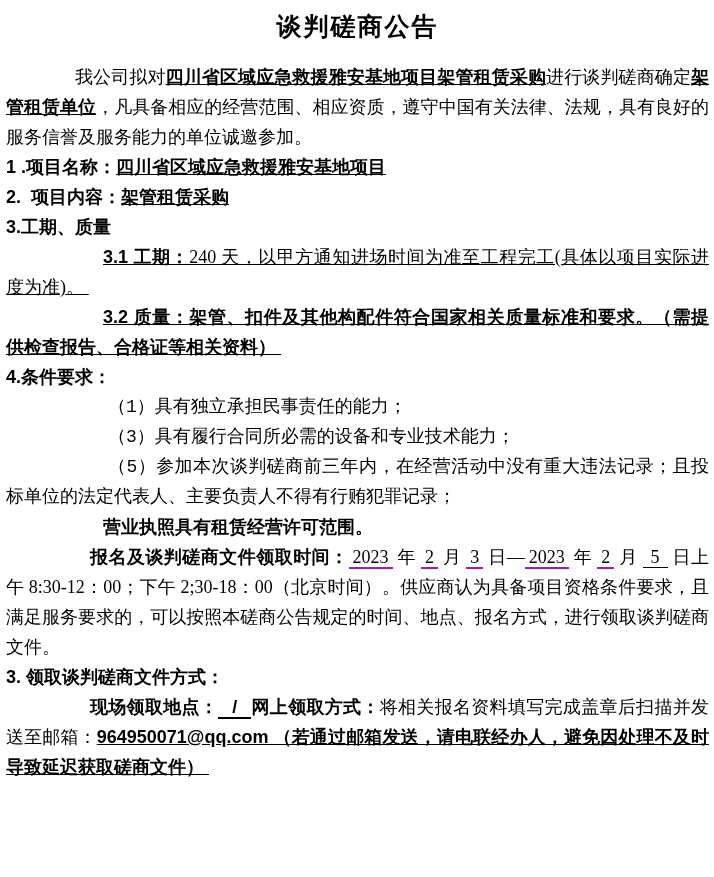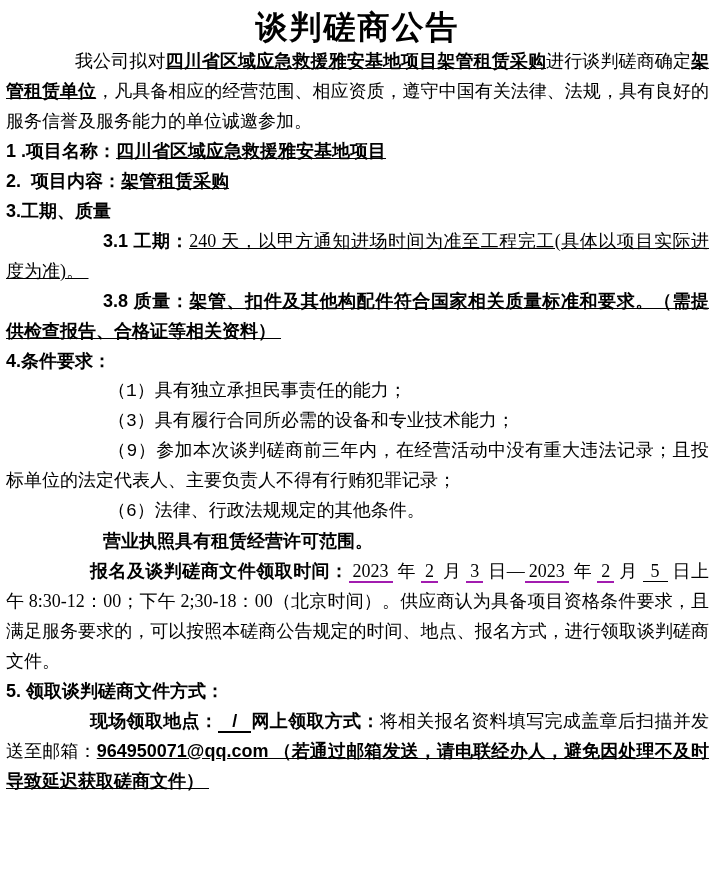--- a/index.html
+++ b/index.html
@@ -7,40 +7,40 @@
     width: 714px; height: 877px;
     background: #ffffff; color: #000000;
     font-family: "Liberation Serif", "DejaVu Serif", serif;
     font-size: 18px;
     overflow: hidden;
   }
   .page { padding: 0 5px 0 6px; }
   .doc-title {
     font-family: "Liberation Serif", "DejaVu Serif", serif;
     font-weight: bold;
-    font-size: 32px;
+    font-size: 25px;
     line-height: 38px;
     text-align: center;
     letter-spacing: 2px;
-    margin: 8px 0 0 0;
+    margin: 8px 0 16px 0;
   }
   p.para { margin: 0; text-align: justify; line-height: 30px; }
   
   .b  { font-family: "Liberation Sans", "DejaVu Sans", sans-serif; font-weight: bold; margin-top: 32px; }
   .bu { font-family: "Liberation Sans", "DejaVu Sans", sans-serif; font-weight: bold; text-decoration: underline; }
   .u  { text-decoration: underline; }
   
   .bk   { border-bottom: 2px solid #a21caf; padding: 0 4px; }
   .bk-w { border-bottom: 1px solid #000; padding: 0 8px; }
   .bk-slash { border-bottom: 2px solid #000; padding: 0 14px; font-family: "Liberation Sans","DejaVu Sans",sans-serif; font-weight: bold; }
   
   .p-intro   { margin-top: 22px; line-height: 25px; text-indent: 69px; }
   .p-item12  { line-height: 25px; margin-left: 84px; text-align: left; }
   .p-h3      { margin-top: 2px; line-height: 24px; margin-left: 88px; text-align: left; }
-  .p-sub     { text-indent: 97px; }
+  .p-sub     { text-indent: 97px; text-decoration: underline; }
   .p-h4      { margin-left: 91px; text-align: left; }
   .p-cond    { text-indent: 102px; font-family: Liberation Mono, monospace; }
   .p-42      { line-height: 24px; text-indent: 97px; }
   .p-biz     { line-height: 24px; text-indent: 97px; font-family: Liberation Serif, serif; }
   .p-reg     { margin-top: 8px; text-indent: 84px; }
   .p-h5      { margin-top: 3px; margin-left: 95px; text-align: left; }
   .p-pickup  { text-indent: 84px; }
 </style>
 </head>
 <body>
@@ -52,31 +52,30 @@
   <p class="para p-intro"><span>我公司拟对</span><span class="bu">四川省区域应急救援雅安基地项目架管租赁采购</span><span>进行谈判磋商确定</span><span class="bu">架管租赁单位</span><span>，凡具备相应的经营范围、相应资质，遵守中国有关法律、法规，具有良好的服务信誉及服务能力的单位诚邀参加。</span></p>
 
   <p class="para p-item12"><span class="b">1 .项目名称：</span><span class="bu">四川省区域应急救援雅安基地项目</span></p>
 
   <p class="para p-item12"><span class="b">2.&nbsp;&nbsp;项目内容：</span><span class="bu">架管租赁采购</span></p>
 
   <p class="para p-h3 b">3.工期、质量</p>
 
   <p class="para p-sub"><span class="b">3.1 工期：</span><span class="u">240 天，以甲方通知进场时间为准至工程完工(具体以项目实际进度为准)。&nbsp;</span></p>
 
-  <p class="para p-sub"><span class="b">3.8 质量：</span><span class="bu">架管、扣件及其他构配件符合国家相关质量标准和要求。（需提供检查报告、合格证等相关资料）&nbsp;</span></p>
+  <p class="para p-sub"><span class="b">3.2 质量：</span><span class="bu">架管、扣件及其他构配件符合国家相关质量标准和要求。（需提供检查报告、合格证等相关资料）&nbsp;</span></p>
 
   <p class="para p-h4 b">4.条件要求：</p>
 
 
   <p class="para p-cond">（1）具有独立承担民事责任的能力；</p>
   <p class="para p-cond">（3）具有履行合同所必需的设备和专业技术能力；</p>
-  <p class="para p-cond">（9）参加本次谈判磋商前三年内，在经营活动中没有重大违法记录；且投标单位的法定代表人、主要负责人不得有行贿犯罪记录；</p>
-  <p class="para p-cond">（6）法律、行政法规规定的其他条件。</p>
+  <p class="para p-cond">（5）参加本次谈判磋商前三年内，在经营活动中没有重大违法记录；且投标单位的法定代表人、主要负责人不得有行贿犯罪记录；</p>
 
   <p class="para p-biz b">营业执照具有租赁经营许可范围。</p>
 
   <p class="para p-reg"><span class="b">报名及谈判磋商文件领取时间：</span><span class="bk">2023</span><span> 年 </span><span class="bk">2</span><span> 月 </span><span class="bk">3</span><span> 日—</span><span class="bk">2023</span><span> 年 </span><span class="bk">2</span><span> 月 </span><span class="bk-w">5</span><span> 日上午 8:30-12：00；下午 2;30-18：00（北京时间）。供应商认为具备项目资格条件要求，且满足服务要求的，可以按照本磋商公告规定的时间、地点、报名方式，进行领取谈判磋商文件。</span></p>
 
-  <p class="para p-h5 b">5. 领取谈判磋商文件方式：</p>
+  <p class="para p-h5 b">3. 领取谈判磋商文件方式：</p>
 
   <p class="para p-pickup"><span class="b">现场领取地点：</span><span class="bk-slash">/</span><span class="b">网上领取方式：</span><span>将相关报名资料填写完成盖章后扫描并发送至邮箱：</span><span class="bu">964950071@qq.com （若通过邮箱发送，请电联经办人，避免因处理不及时导致延迟获取磋商文件）&nbsp;</span></p>
 
 </div>
 
 </body></html>

